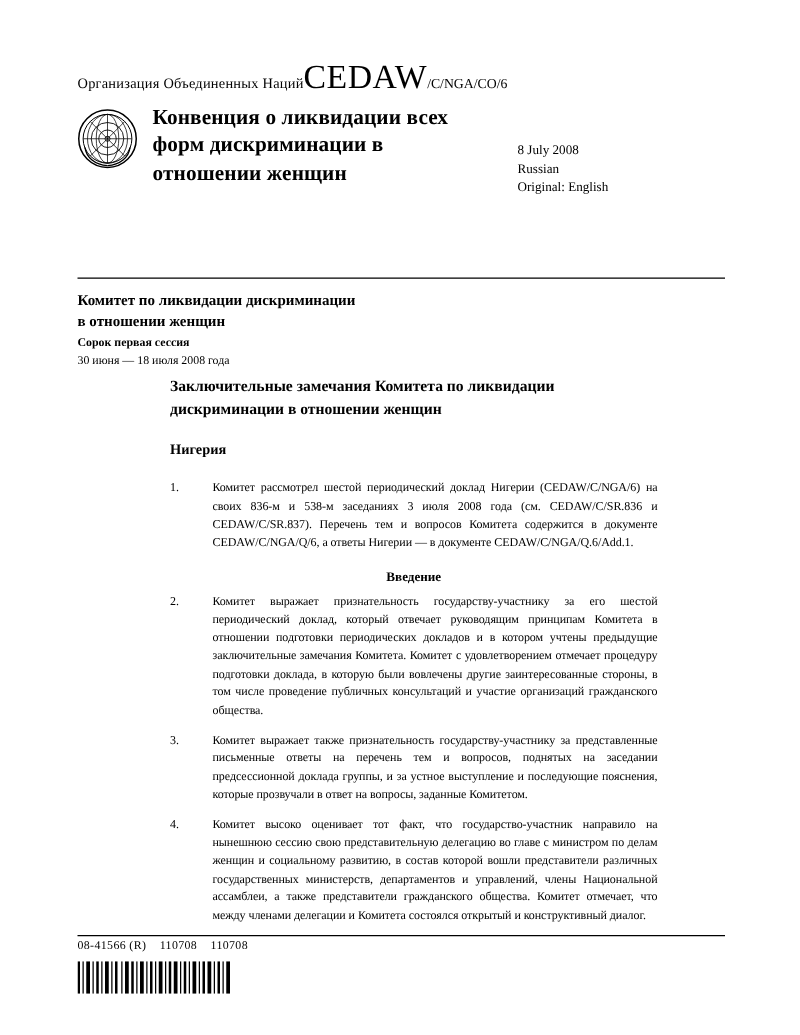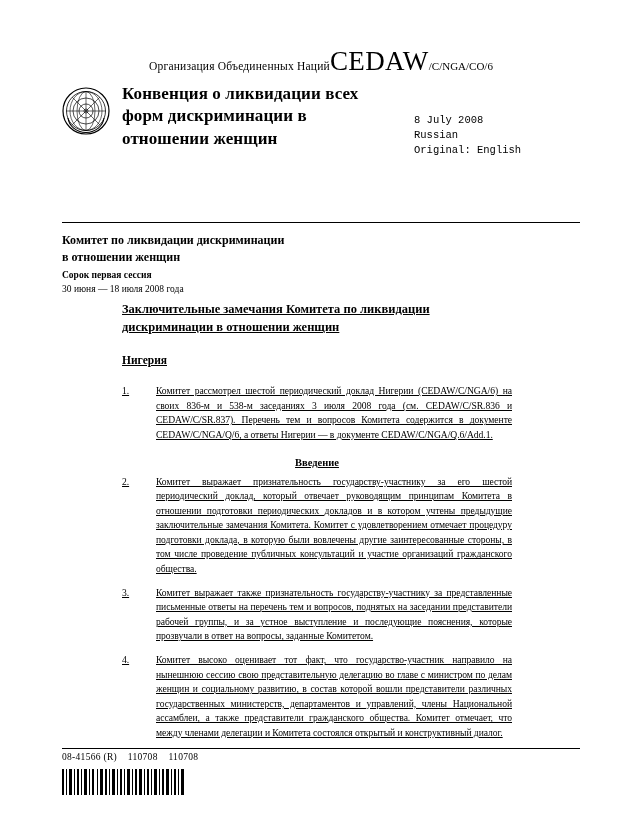--- a/index.html
+++ b/index.html
@@ -24,21 +24,21 @@
   }
   
   .header {
     position: absolute;
     left: 62px;
     top: 46px;
     width: 518px;
   }
   .header-top {
     display: flex;
-    justify-content: center;
+    justify-content: flex-start;
     align-items: baseline;
   }
   .org-name {
     font-size: 11.5px;
     letter-spacing: 0.2px;
   }
   .symbol {
     font-size: 11px;
     white-space: nowrap;
   }
@@ -62,21 +62,20 @@
     font-size: 17px;
     line-height: 1.32;
     font-weight: bold;
     letter-spacing: 0.1px;
   }
   .doc-meta {
     margin-left: 40px;
     font-size: 10.5px;
     line-height: 1.45;
     padding-top: 30px;
-    font-family: Liberation Mono, monospace;
   }
   
   .rule {
     position: absolute;
     left: 62px;
     width: 518px;
     border-top: 1px solid #000;
   }
   .rule-top { top: 222px; }
   .rule-bottom { top: 748px; }
@@ -101,24 +100,23 @@
     margin-top: 3px;
   }
   .committee .c-dates {
     font-size: 9.5px;
     margin-top: 1px;
   }
 
   
   .main {
     position: absolute;
-    left: 122px;
+    left: 136px;
     top: 300px;
     width: 390px;
-    text-decoration: underline;
   }
   h1.doc-title {
     font-size: 12.5px;
     font-weight: bold;
     line-height: 1.45;
     margin: 0 0 18px 0;
   }
   h2.country {
     font-size: 11.5px;
     font-weight: bold;
@@ -230,21 +228,21 @@
 
     <h3 class="section">Введение</h3>
 
     <div class="para">
       <div class="num">2.</div>
       <div class="txt">Комитет выражает признательность государству-участнику за его шестой периодический доклад, который отвечает руководящим принципам Комитета в отношении подготовки периодических докладов и в котором учтены предыдущие заключительные замечания Комитета. Комитет с удовлетворением отмечает процедуру подготовки доклада, в которую были вовлечены другие заинтересованные стороны, в том числе проведение публичных консультаций и участие организаций гражданского общества.</div>
     </div>
 
     <div class="para">
       <div class="num">3.</div>
-      <div class="txt">Комитет выражает также признательность государству-участнику за представленные письменные ответы на перечень тем и вопросов, поднятых на заседании представители рабочей группы, и за устное выступление и последующие пояснения, которые прозвучали в ответ на вопросы, заданные Комитетом.</div>
+      <div class="txt">Комитет выражает также признательность государству-участнику за представленные письменные ответы на перечень тем и вопросов, поднятых на заседании предсессионной доклада группы, и за устное выступление и последующие пояснения, которые прозвучали в ответ на вопросы, заданные Комитетом.</div>
     </div>
 
     <div class="para">
       <div class="num">4.</div>
       <div class="txt">Комитет высоко оценивает тот факт, что государство-участник направило на нынешнюю сессию свою представительную делегацию во главе с министром по делам женщин и социальному развитию, в состав которой вошли представители различных государственных министерств, департаментов и управлений, члены Национальной ассамблеи, а также представители гражданского общества. Комитет отмечает, что между членами делегации и Комитета состоялся открытый и конструктивный диалог.</div>
     </div>
   </div>
 
   <div class="rule rule-bottom"></div>
 

